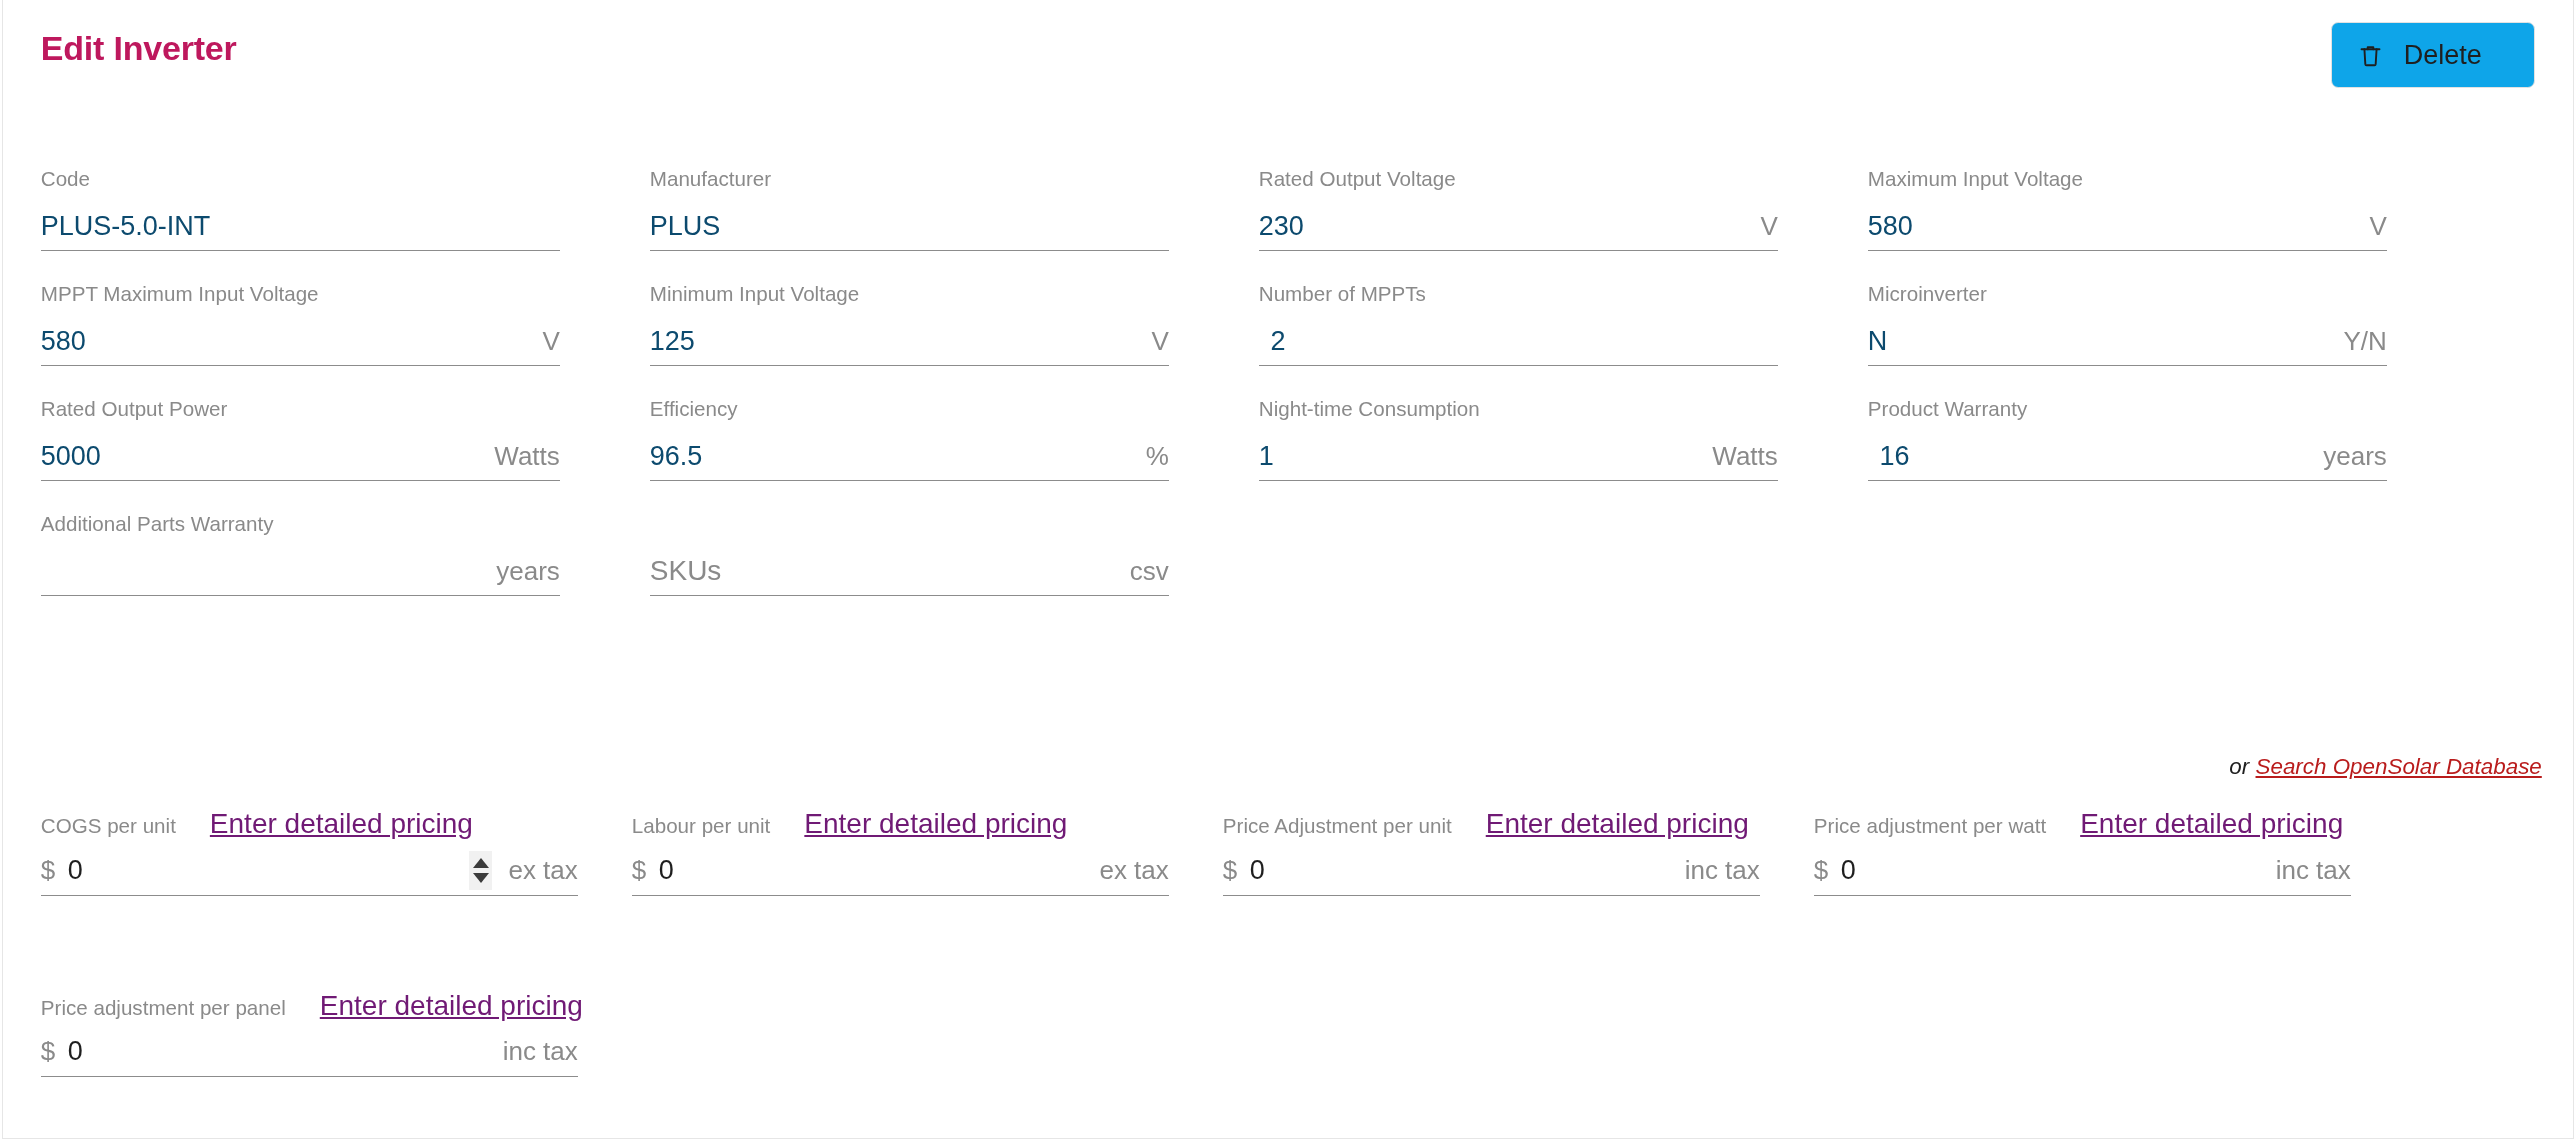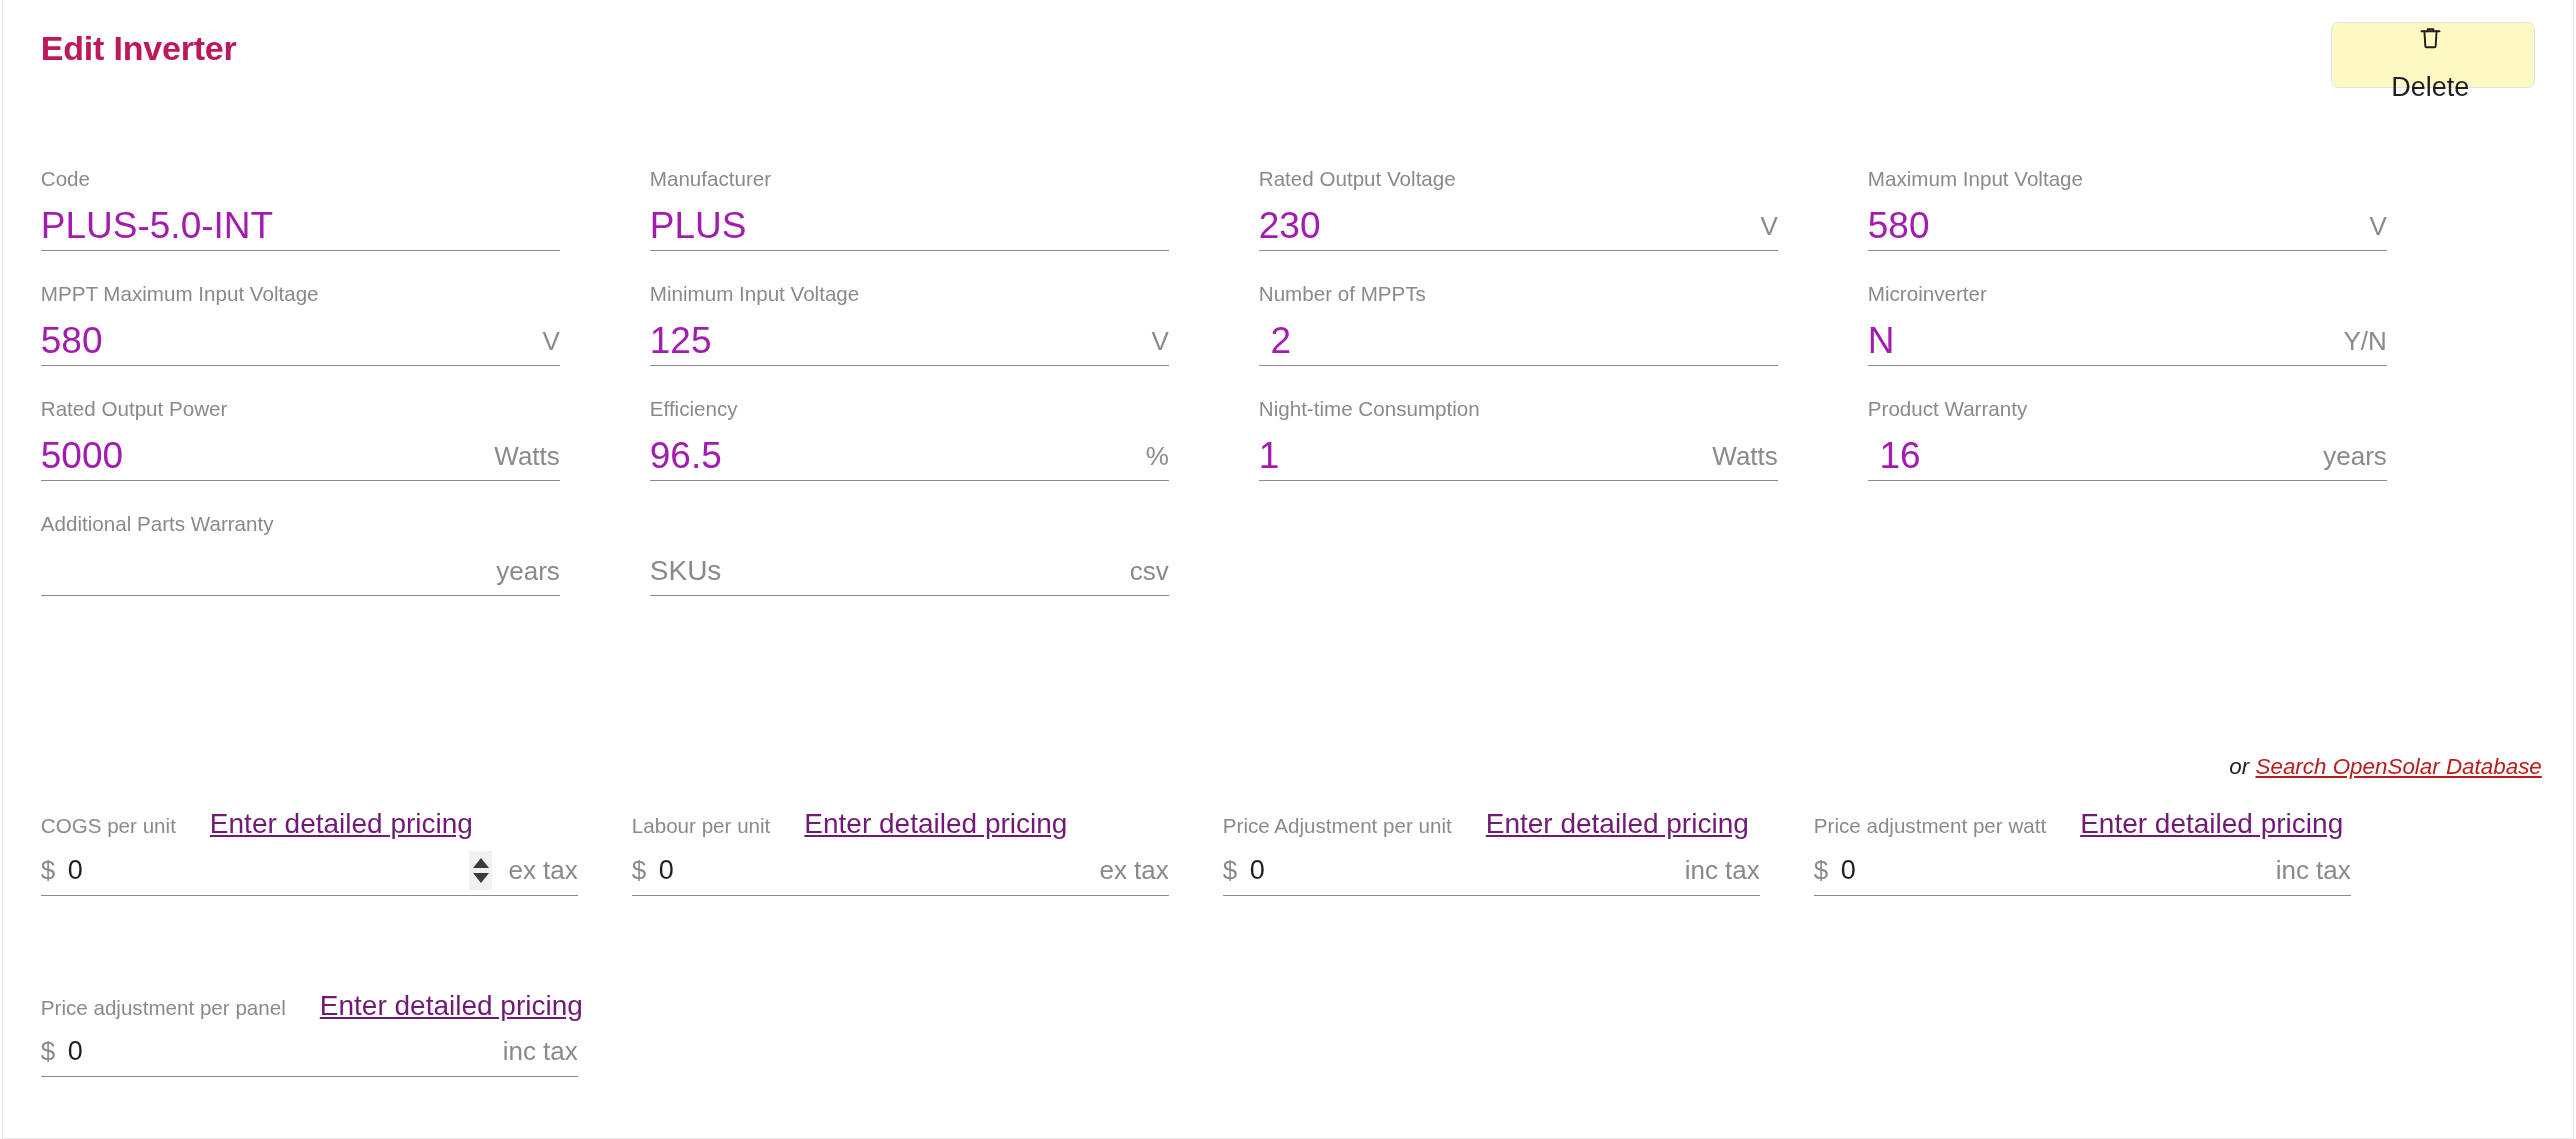--- a/index.html
+++ b/index.html
@@ -45,28 +45,27 @@
     color: #be185d;
     white-space: nowrap;
   }
   .delete-button {
     position: absolute;
     right: 38px;
     top: 22.4px;
     height: 66px;
     min-width: 204px;
     padding: 0 30px 0 25px;
-    background: #fef9c3;
+    background: #0ea5e9;
     border: 0.9px solid #e2e2e2;
     border-radius: 7.2px;
     display: flex;
     align-items: center;
     gap: 20px;
     cursor: pointer;
-    flex-direction: column;
   }
   .delete-label {
     font-size: 27px;
     color: #1f1f1f;
     white-space: nowrap;
   }
   .trash-icon { width: 27px; height: 29px; display: block; }
 
   
   .form-area {
@@ -105,22 +104,22 @@
   }
   .field-input {
     position: relative;
     margin-top: 10.7px;
     height: 49px;
     border-bottom: 1.8px solid #8c8c8c;
     display: flex;
     align-items: flex-end;
   }
   .field-value {
-    font-size: 37px;
-    color: #a21caf;
+    font-size: 27px;
+    color: #0c4a6e;
     line-height: 32px;
     padding-bottom: 8px;
     flex: 1 1 auto;
     white-space: nowrap;
     overflow: hidden;
   }
   .field-value.indent { padding-left: 11.6px; }
   .field-value.placeholder {
     color: #8a8a8a;
     font-size: 28px;

